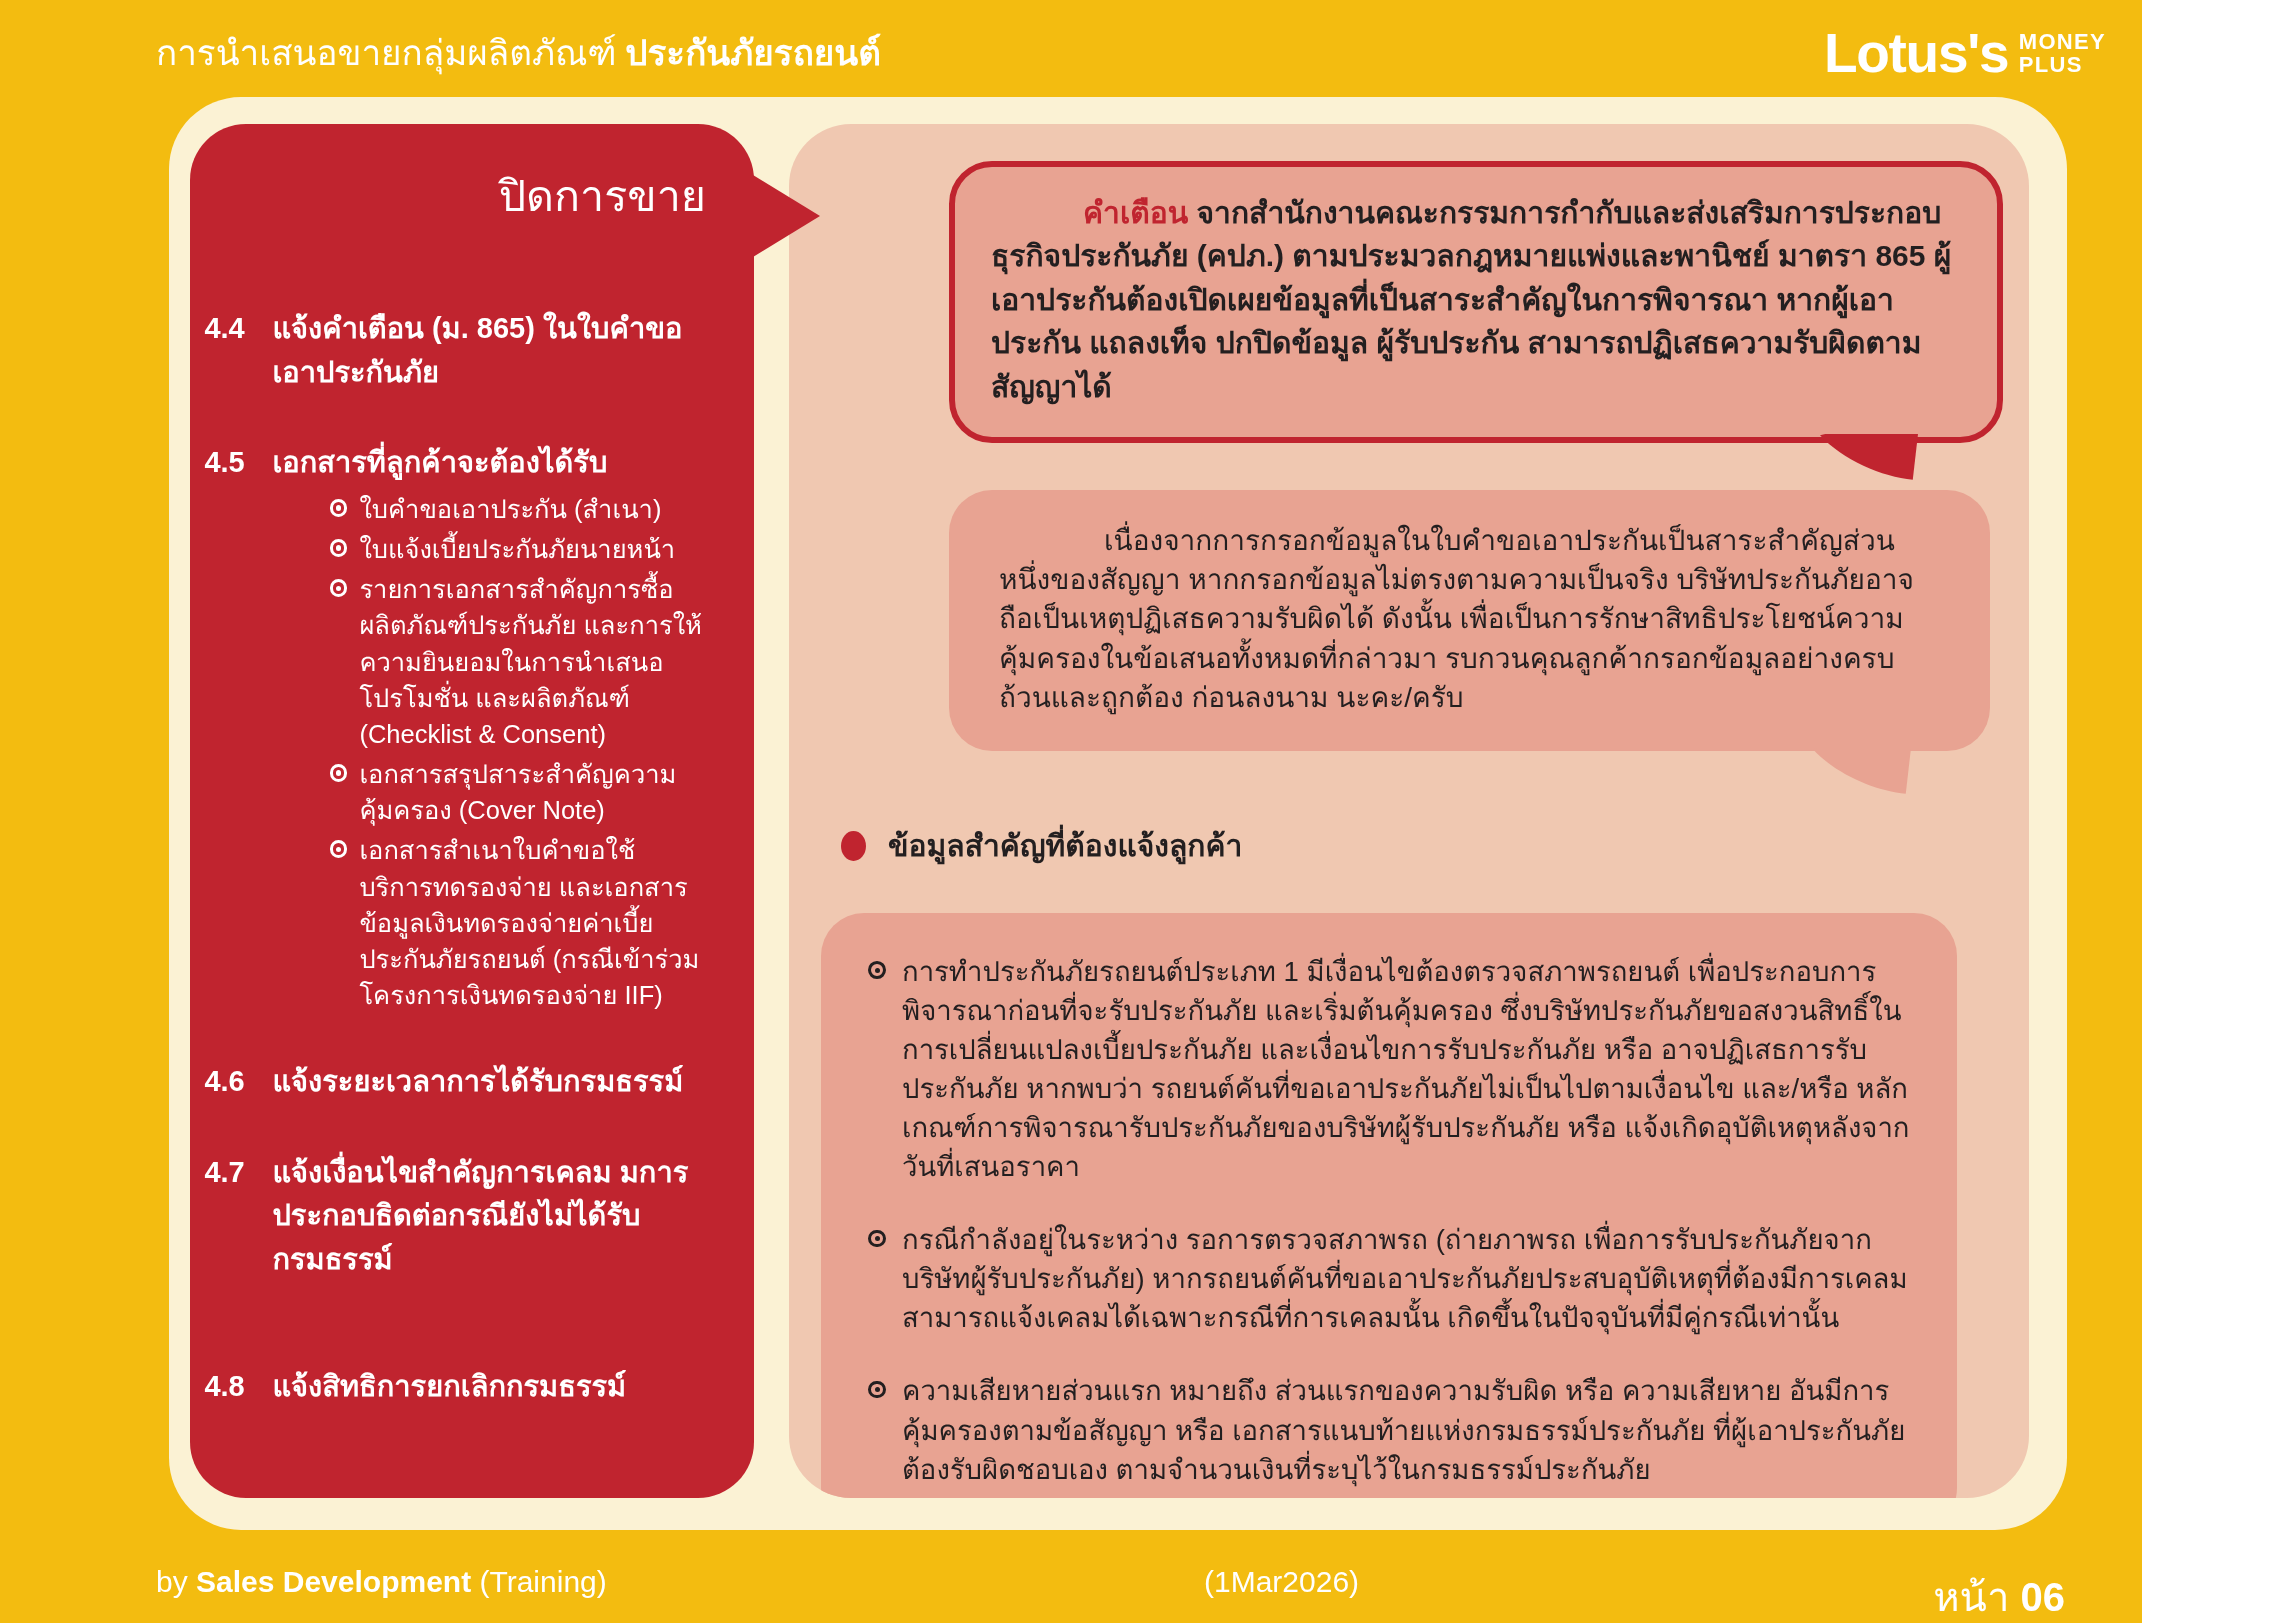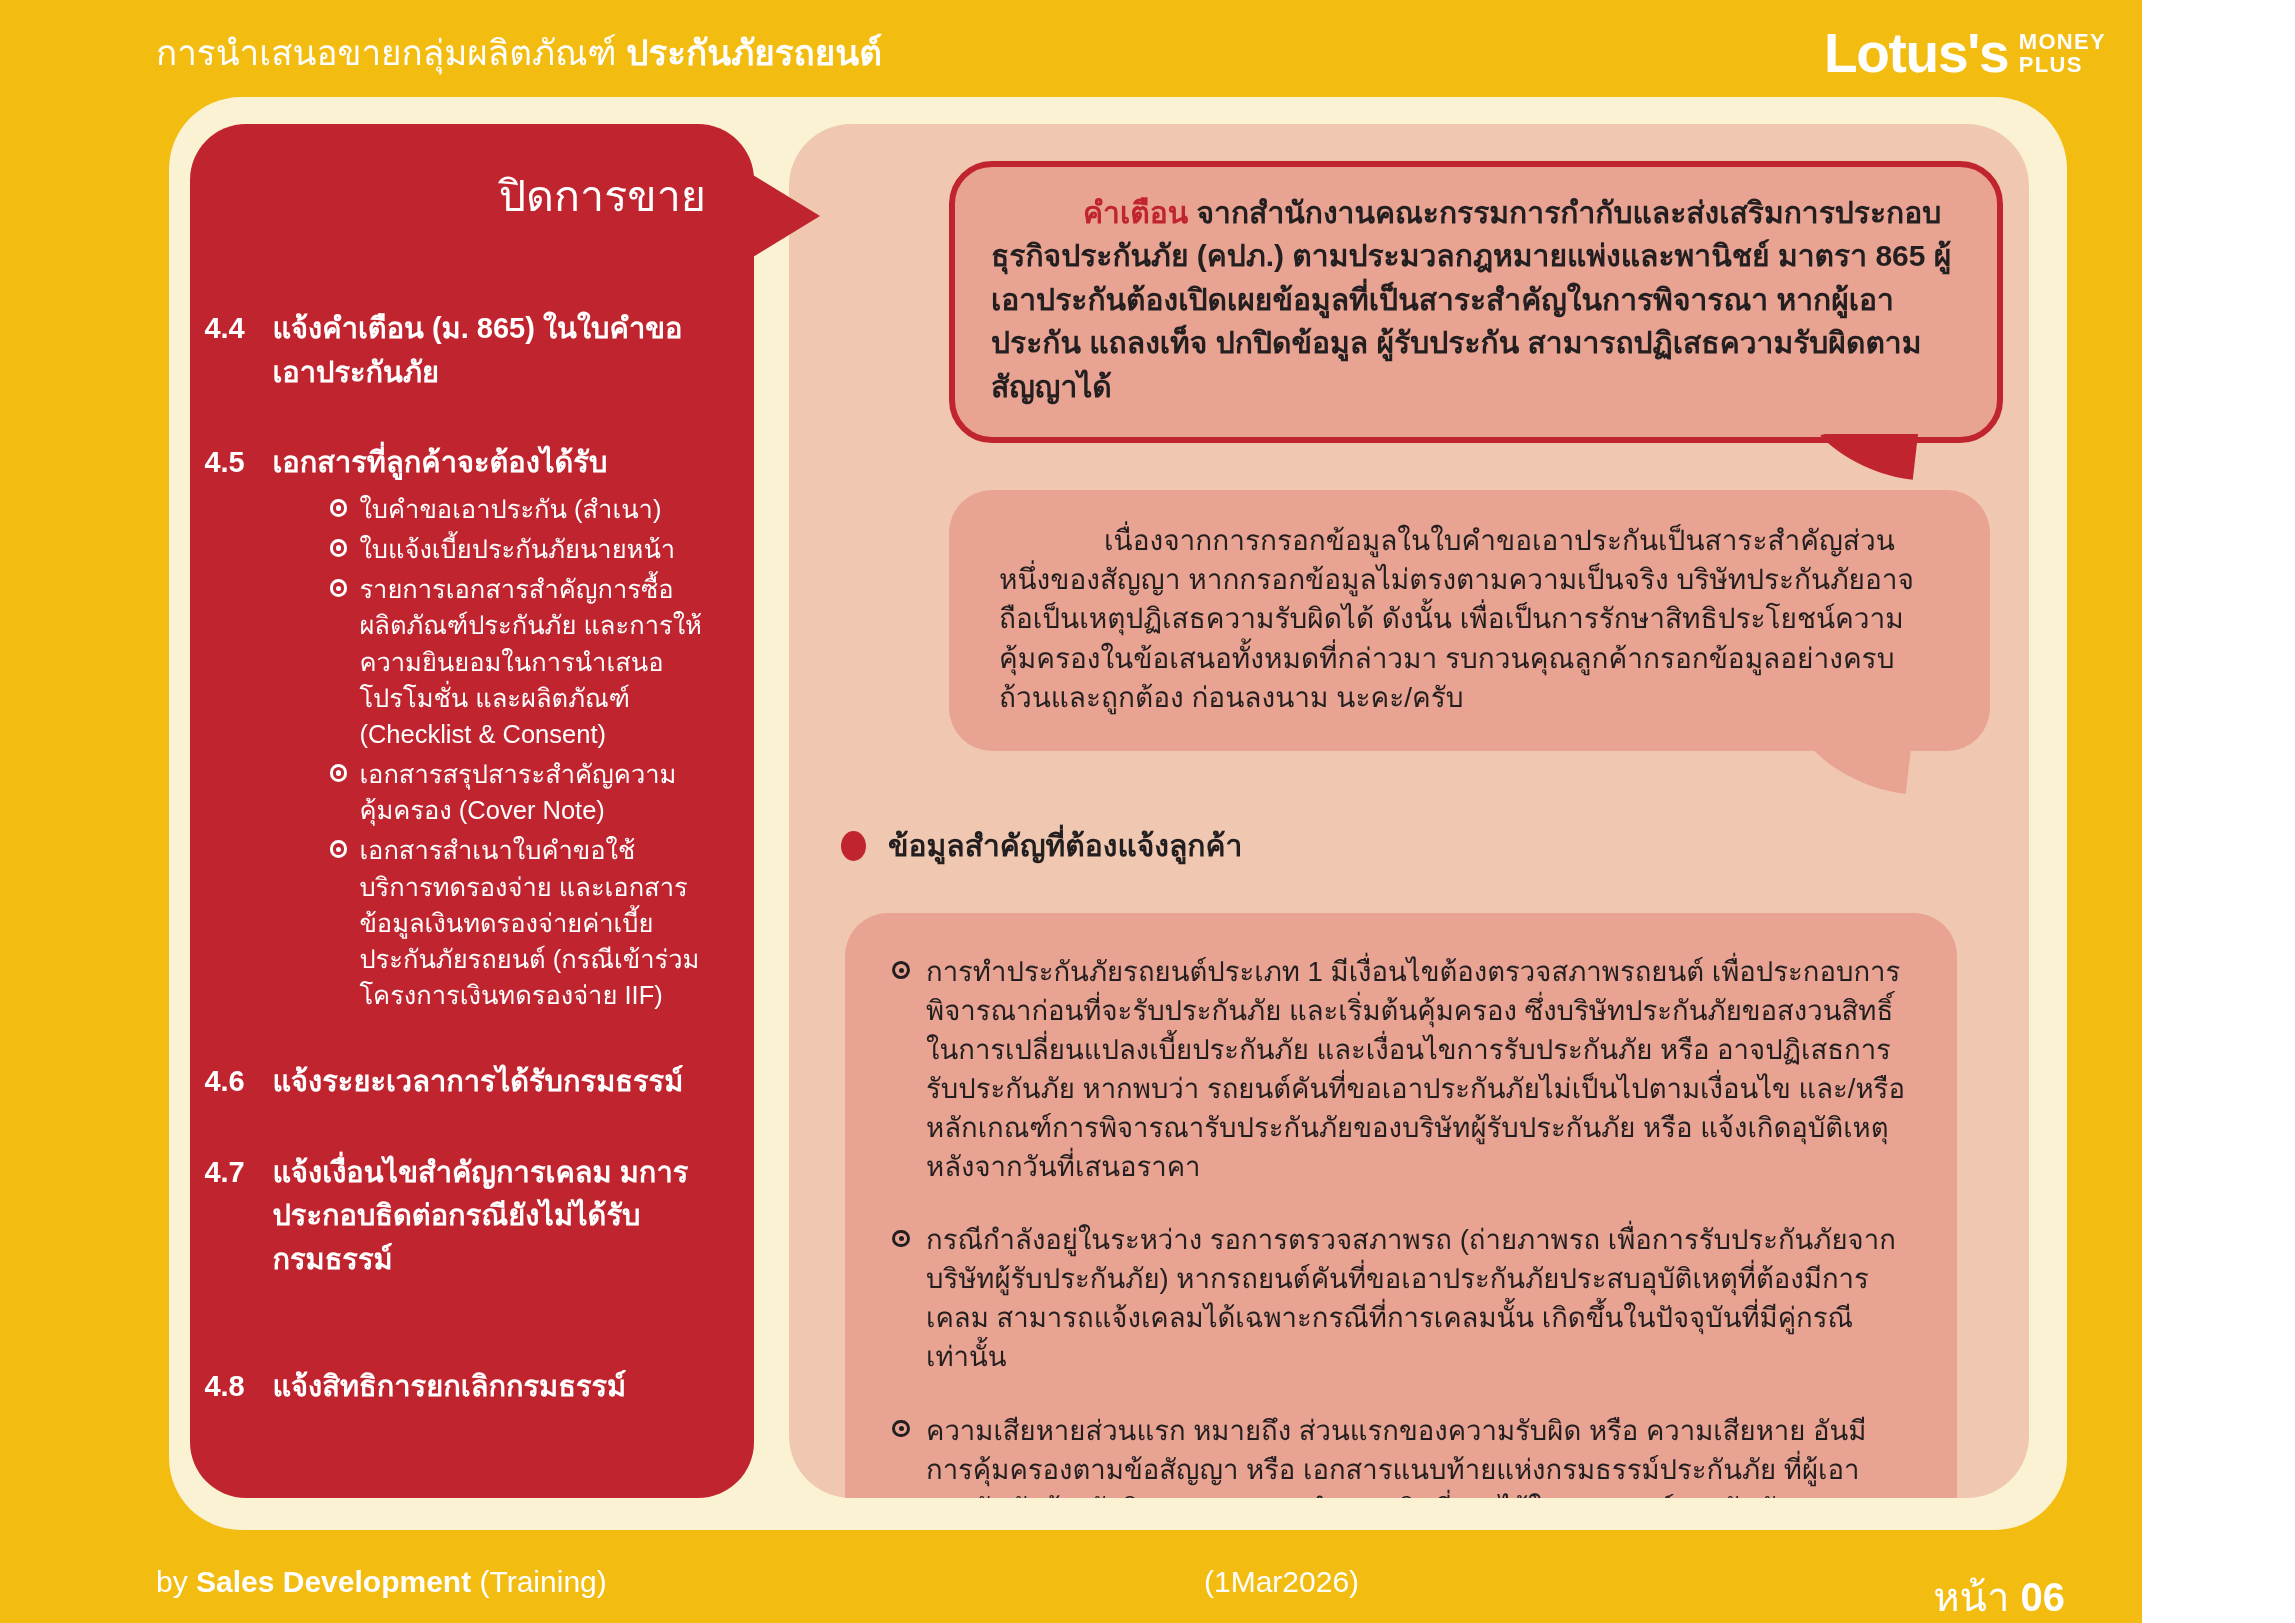--- a/index.html
+++ b/index.html
@@ -6,21 +6,21 @@
     --yellow:#F3BC10; --cream:#FBF2D4; --panel_salmon:#F0C8B1; --bubble_salmon:#E8A392;
     --brand_red:#C0242F; --text_dark:#231F20; --white:#FFFFFF;
   }
   *{margin:0;padding:0;box-sizing:border-box;}
   html,body{background:#FFFFFF;}
   body{font-family:"Liberation Sans", sans-serif;}
   .canvas{position:relative;width:2295px;height:1623px;background:var(--white);overflow:hidden;}
   .yellow-bg{position:absolute;left:0;top:0;width:2142px;height:1623px;background:var(--yellow);}
 
   
-  .header-title{position:absolute;left:156px;top:25px;width:1309px;font-size:35px;color:var(--white);font-weight:500;}
+  .header-title{position:absolute;left:156px;top:25px;width:1309px;font-size:35px;color:var(--white);font-weight:500;font-family:Liberation Serif, serif;}
   .header-title b{font-weight:800;}
   .logo{position:absolute;left:1824px;top:21px;display:flex;align-items:center;gap:10.5px;color:var(--white);}
   .logo-main{font-size:55px;font-weight:800;letter-spacing:-1.3px;}
   .logo-sub{display:flex;flex-direction:column;font-size:22px;font-weight:800;letter-spacing:1.3px;line-height:1.05;}
 
   
   .cream-panel{position:absolute;left:169px;top:97px;width:1898px;height:1433px;background:var(--cream);border-radius:72px;}
   .salmon-panel{position:absolute;left:789px;top:124px;width:1240px;height:1374px;background:var(--panel_salmon);border-radius:62px;overflow:hidden;}
 
   
@@ -46,21 +46,21 @@
   .script-text{font-size:28px;line-height:1.4;text-indent:105px;}
   .tail{position:absolute;right:79px;bottom:-44px;width:98px;height:47px;}
   .tail svg{display:block;width:100%;height:100%;}
   .tail-fill{fill:var(--bubble_salmon);}
   .tail-red{fill:var(--brand_red);}
 
   .section-heading{display:flex;align-items:center;gap:22px;margin:71px 0 0 52px;}
   .heading-dot{width:25px;height:30px;background:var(--brand_red);border-radius:50%;}
   .heading-text{font-size:30px;font-weight:800;color:var(--text_dark);}
 
-  .info-bubble{margin:44px 72px 0 56px;padding:39px 46px 42px;}
+  .info-bubble{margin:44px 72px 0 32px;padding:39px 46px 42px;}
   .info-bullets{list-style:none;font-size:27.5px;line-height:1.42;color:var(--text_dark);}
   .info-bullets li{position:relative;padding-left:35px;margin-top:34px;}
   .info-bullets li:first-child{margin-top:0;}
   .info-bullets li::before{content:"";position:absolute;left:1.3px;top:9.2px;width:11.8px;height:11.8px;border:3.3px solid var(--text_dark);border-radius:50%;}
   .info-bullets li::after{content:"";position:absolute;left:7.9px;top:15.7px;width:5.2px;height:5.2px;background:var(--text_dark);border-radius:50%;}
 
   
   .footer-left{position:absolute;left:156px;top:1565px;font-size:30px;color:var(--white);}
   .footer-left b{font-weight:800;}
   .footer-date{position:absolute;left:1204px;top:1565px;font-size:30px;color:var(--white);}

